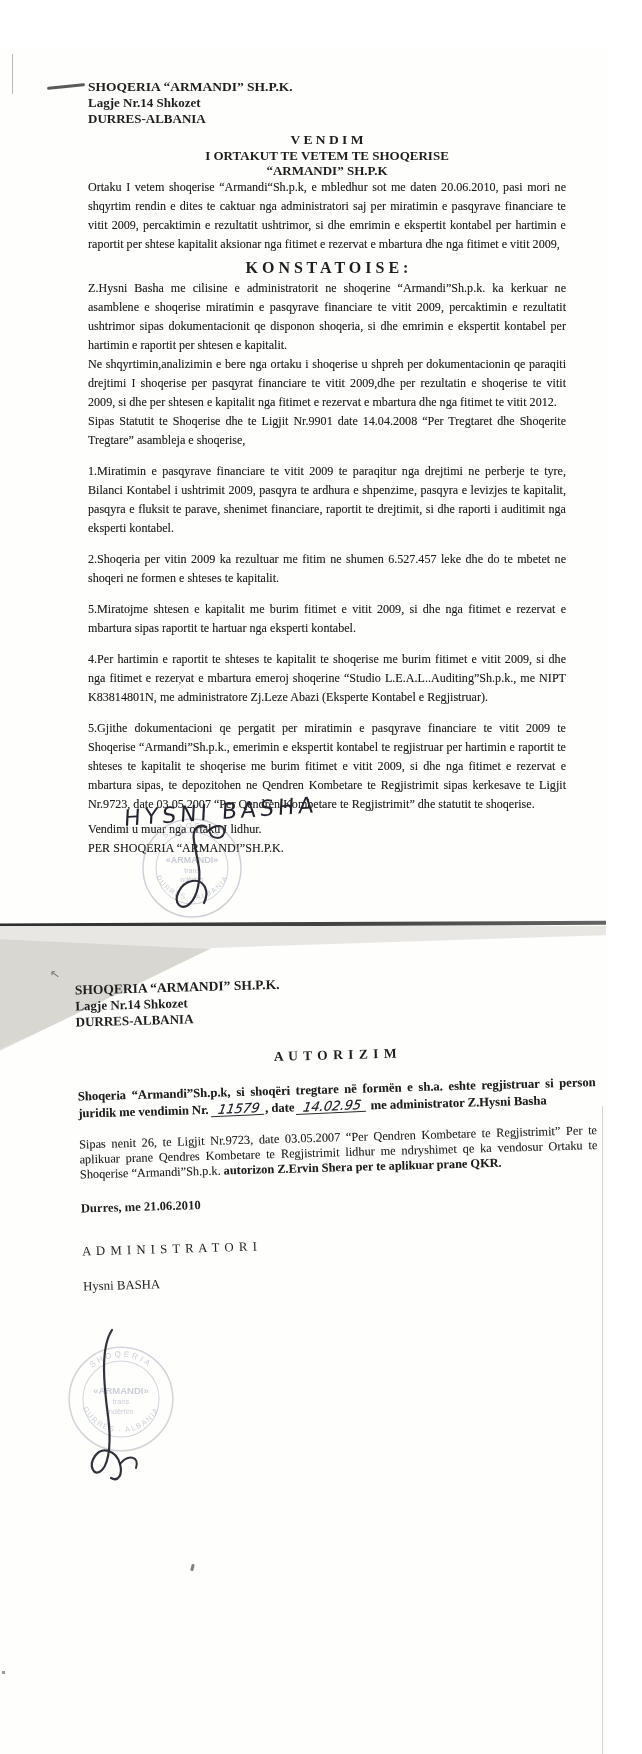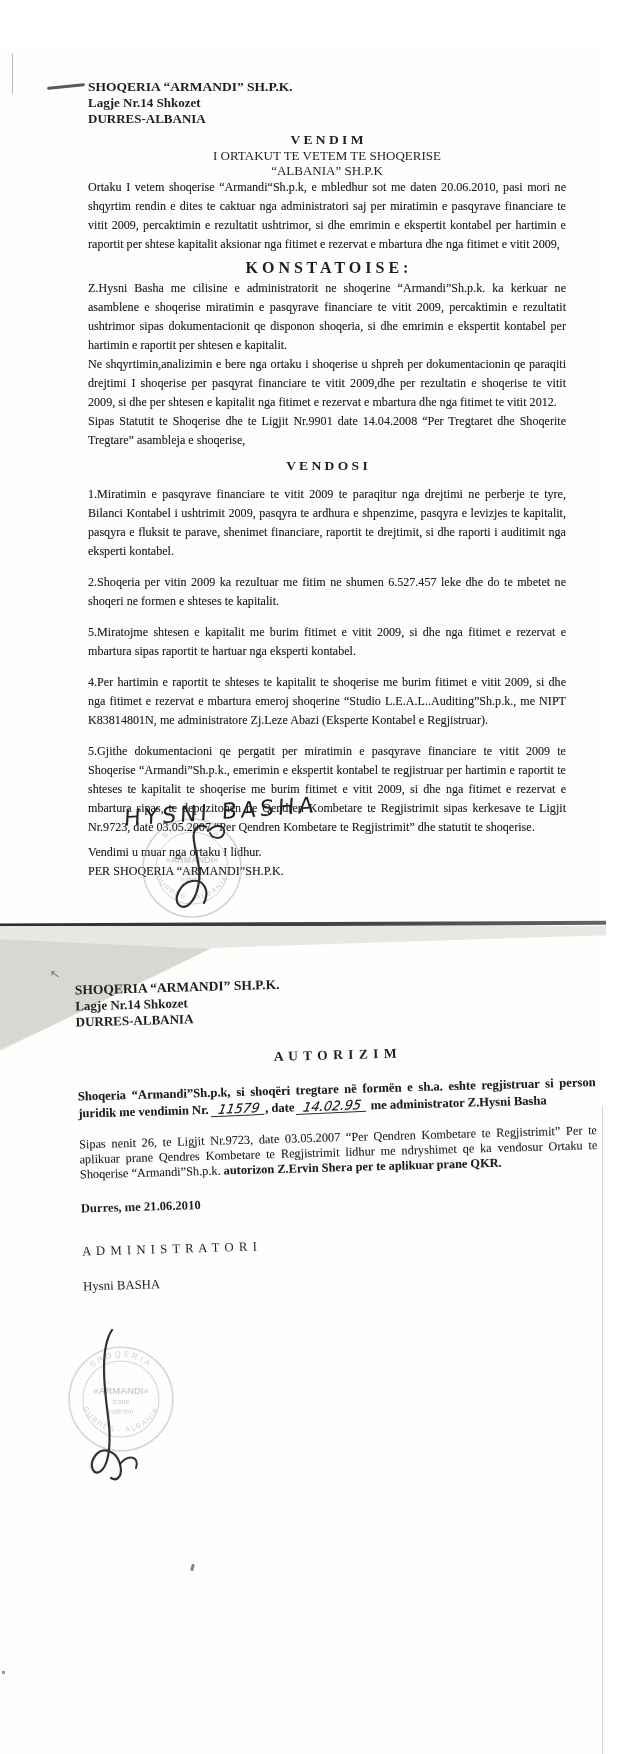--- a/index.html
+++ b/index.html
@@ -4,21 +4,21 @@
 <style>
   html,body{margin:0;padding:0;background:#ffffff;}
   .canvas{position:relative;width:606px;height:1754px;overflow:hidden;background:#fdfdfc;
           font-family:"Liberation Serif","DejaVu Serif",serif;color:#1e1e1e;margin-top:46px;}
   
   .page1{position:absolute;left:0;top:0;width:642px;height:877px;background:#fefefd;}
   .p1col{position:absolute;left:88px;top:33px;width:478px;}
   .letterhead{font-weight:bold;font-size:13px;line-height:16px;}
   .lh-company{font-size:13.5px;}
   .doc-title{margin-top:5px;font-weight:bold;font-size:13.5px;line-height:15.5px;text-align:center;}
-  .doc-sub{font-weight:normal;font-size:13px;line-height:15.2px;text-align:center;}
+  .doc-sub{font-weight:bold;font-size:13px;line-height:15.2px;text-align:center;}
   .para{font-size:12.1px;line-height:19px;text-align:justify;margin:0;
         text-shadow:0 0 .4px rgba(20,20,20,.35);}
   .sect-head{font-weight:bold;font-size:16px;text-align:center;margin:6px 0 4px 0;line-height:15px;}
   .sect-head2{font-weight:bold;font-size:13.5px;text-align:center;margin:8px 0 8px 0;line-height:15px;}
   .item{margin-top:12px;}
   .closing{margin-top:6px;}
   
   .hand-name{position:absolute;left:124px;top:753px;font-family:"DejaVu Sans",sans-serif;
              font-size:22px;letter-spacing:4px;color:#23232e;transform:rotate(-4deg) skewX(-7deg);
              white-space:nowrap;}
@@ -76,30 +76,29 @@
 
     <div class="p1col">
       <div class="letterhead">
         <div class="lh-company">SHOQERIA “ARMANDI” SH.P.K.</div>
         <div>Lagje Nr.14 Shkozet</div>
         <div>DURRES-ALBANIA</div>
       </div>
 
       <div class="doc-title">V E N D I M</div>
       <div class="doc-sub">I ORTAKUT   TE VETEM TE SHOQERISE</div>
-      <div class="doc-sub">“ALBANIA” SH.P.K</div>
+      <div class="doc-sub">“ARMANDI” SH.P.K</div>
 
       <p class="para">Ortaku I vetem shoqerise “Armandi“Sh.p.k, e mbledhur sot me daten 20.06.2010, pasi mori ne shqyrtim  rendin e dites te caktuar nga administratori saj per  miratimin e pasqyrave financiare  te vitit  2009,  percaktimin e rezultatit ushtrimor, si dhe emrimin e ekspertit kontabel per hartimin e raportit per shtese kapitalit aksionar  nga fitimet e rezervat e mbartura dhe nga fitimet e vitit 2009,</p>
 
       <div class="sect-head">K O N S T A T O I   S E :</div>
       <p class="para">Z.Hysni Basha  me cilisine e administratorit ne shoqerine “Armandi”Sh.p.k.  ka kerkuar ne  asamblene e shoqerise  miratimin e pasqyrave financiare te vitit  2009, percaktimin e rezultatit  ushtrimor  sipas  dokumentacionit  qe  disponon  shoqeria,  si dhe  emrimin  e ekspertit kontabel per hartimin e raportit per shtesen e kapitalit.</p>
       <p class="para">Ne shqyrtimin,analizimin e bere nga  ortaku i  shoqerise  u shpreh per dokumentacionin qe paraqiti drejtimi I shoqerise per pasqyrat financiare te vitit  2009,dhe per rezultatin e shoqerise te vitit 2009, si dhe  per shtesen e kapitalit nga fitimet e rezervat e mbartura dhe nga fitimet  te vitit 2012.</p>
       <p class="para">Sipas Statutit te Shoqerise  dhe  te   Ligjit Nr.9901 date 14.04.2008 “Per Tregtaret dhe Shoqerite Tregtare” asambleja e  shoqerise,</p>
 
-      <div class="sect-head2">V E N D O S I</div>
 
       <p class="para item">1.Miratimin e pasqyrave financiare te vitit  2009 te paraqitur nga drejtimi ne perberje te tyre,  Bilanci  Kontabel i ushtrimit 2009,  pasqyra  te ardhura e shpenzime,  pasqyra  e levizjes te kapitalit, pasqyra e fluksit te parave,  shenimet financiare,  raportit te drejtimit, si dhe  raporti i auditimit nga eksperti kontabel.</p>
       <p class="para item">2.Shoqeria per  vitin 2009 ka rezultuar me fitim  ne shumen  6.527.457  leke   dhe  do te mbetet ne shoqeri ne formen e shteses te kapitalit.</p>
       <p class="para item">5.Miratojme shtesen e kapitalit me burim fitimet e vitit 2009, si dhe nga fitimet e rezervat e mbartura sipas raportit te hartuar nga eksperti kontabel.</p>
       <p class="para item">4.Per hartimin e raportit te shteses te kapitalit te shoqerise  me burim fitimet e vitit 2009, si dhe nga fitimet e rezervat e mbartura emeroj shoqerine “Studio L.E.A.L..Auditing”Sh.p.k.,  me NIPT K83814801N, me administratore Zj.Leze Abazi (Eksperte Kontabel e Regjistruar).</p>
       <p class="para item">5.Gjithe dokumentacioni qe pergatit per miratimin e pasqyrave financiare te vitit  2009 te Shoqerise “Armandi”Sh.p.k., emerimin e ekspertit kontabel te regjistruar per hartimin e raportit te shteses te kapitalit te shoqerise me burim fitimet e vitit 2009, si dhe nga fitimet e rezervat e mbartura sipas, te depozitohen ne  Qendren Kombetare te Regjistrimit sipas kerkesave te  Ligjit  Nr.9723, date 03.05.2007 “Per Qendren Kombetare te Regjistrimit” dhe statutit te shoqerise.</p>
 
       <p class="para closing">Vendimi  u muar  nga  ortaku I lidhur.</p>
       <p class="para">PER  SHOQERIA “ARMANDI”SH.P.K.</p>
     </div>

